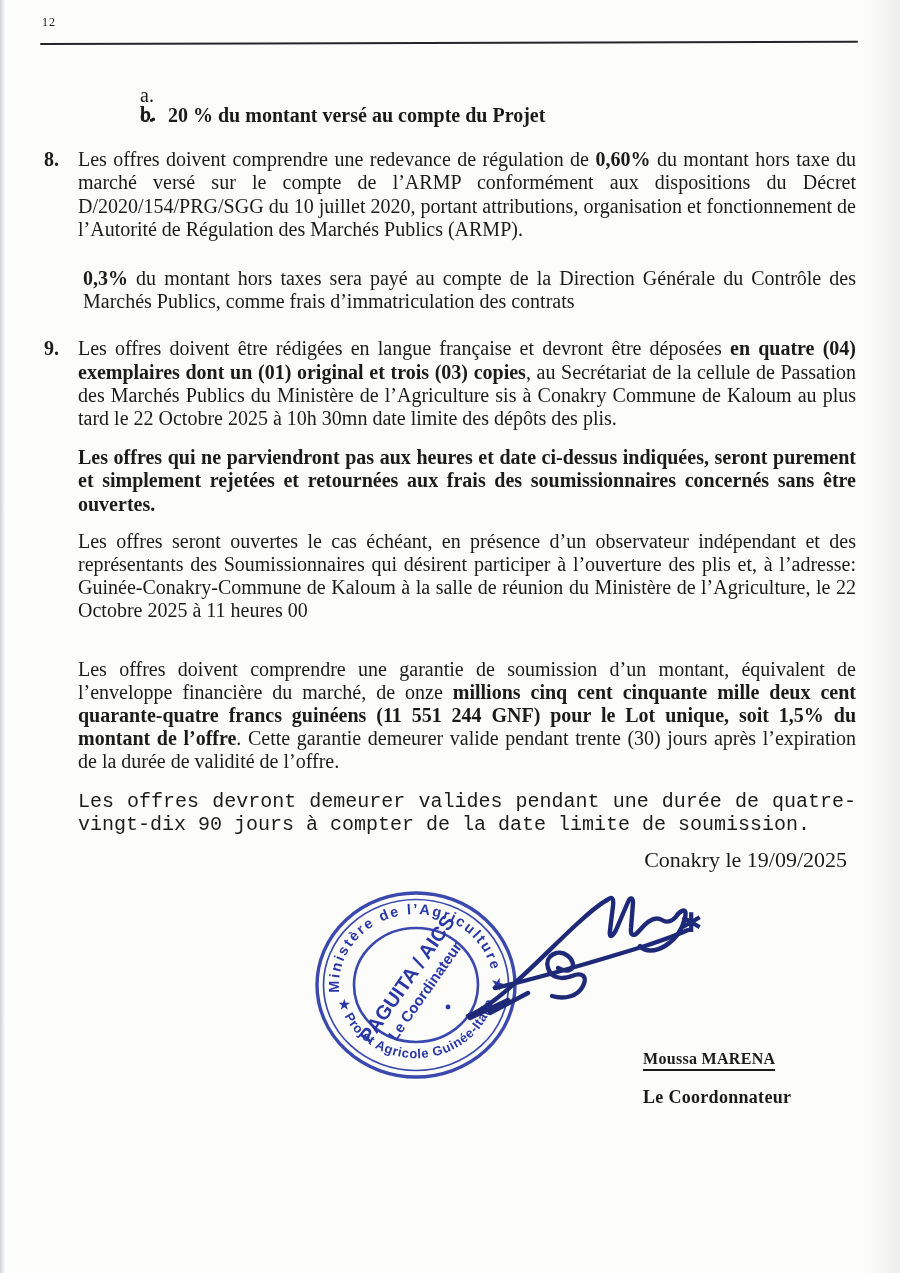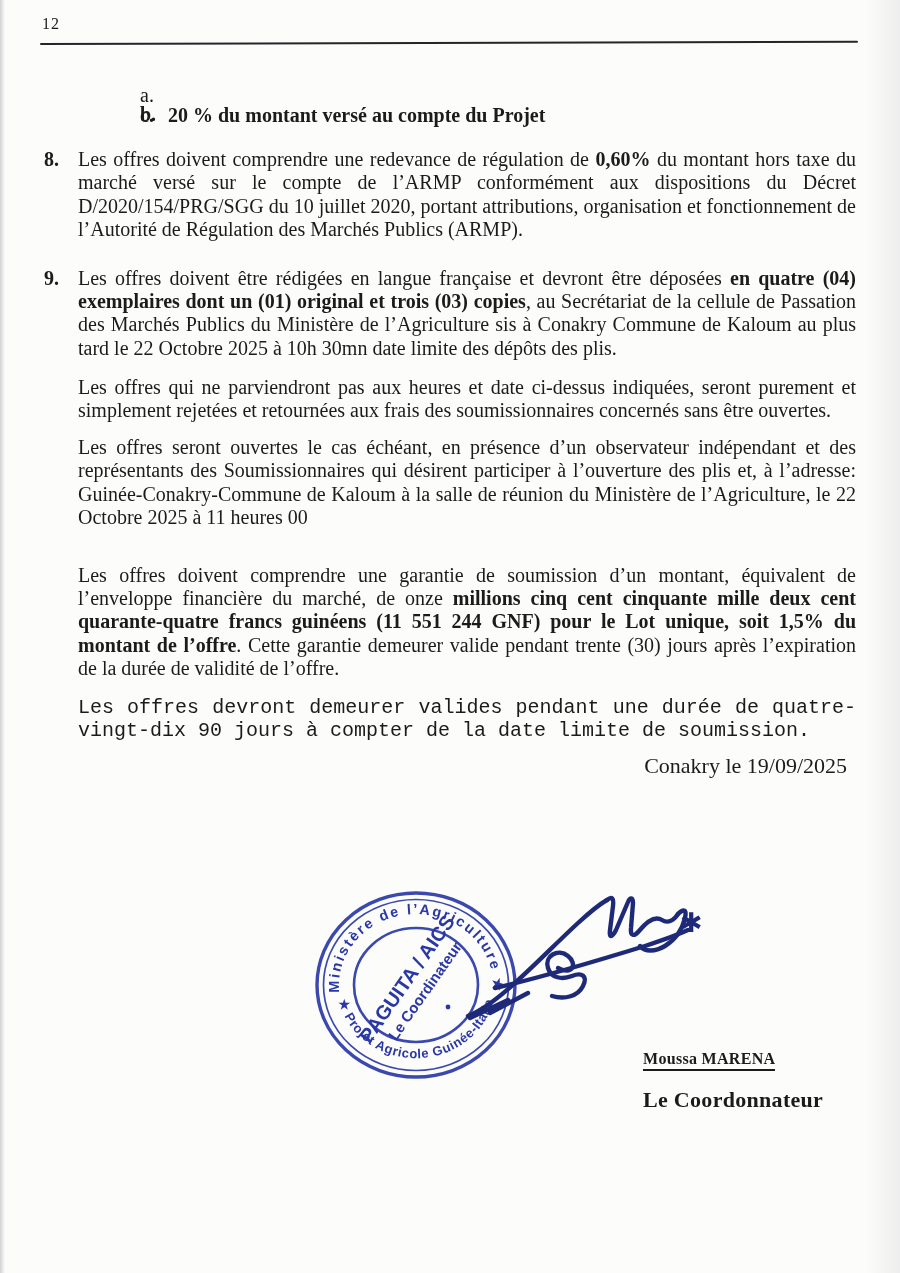--- a/index.html
+++ b/index.html
@@ -12,59 +12,59 @@
     font-family:"Liberation Serif", serif;
     color:#1b1b1b;
     overflow:hidden;
   }
   
   .edge-left{position:absolute;left:0;top:0;width:5px;height:100%;
     background:linear-gradient(to right, rgba(95,100,110,.28), rgba(95,100,110,0));}
   .edge-right{position:absolute;right:0;top:0;width:34px;height:100%;
     background:linear-gradient(to left, rgba(150,150,155,.14), rgba(150,150,155,0));}
 
-  .page-number{position:absolute;left:42px;top:15px;font-size:16px;letter-spacing:1px;}
+  .page-number{position:absolute;left:42px;top:15px;font-size:12px;letter-spacing:1px;}
   .top-rule{position:absolute;left:40px;top:43px;width:818px;height:2.4px;
     background:#26262a;transform:rotate(-0.15deg);transform-origin:left center;border-radius:2px;}
 
   .content{
     position:absolute;left:78px;top:84px;width:778px;
     font-size:20px;line-height:23.2px;text-align:justify;
   }
   .abc-row{position:relative;padding-left:90px;}
   .abc-label{position:absolute;left:62px;}
   .bold-row{font-weight:bold;}
   .npara{position:relative;}
   .npara .num{position:absolute;left:-34px;top:0;font-weight:bold;}
   .indent{padding-left:5px;}
   b{font-weight:bold;}
 
   .mb19{margin-bottom:19px;} .mb20{margin-bottom:20px;} .mb21{margin-bottom:21px;}
   .mb26{margin-bottom:26px;} .mb24{margin-bottom:24px;} .mb16{margin-bottom:16px;}
-  .mb14{margin-bottom:14px;} .mb18{margin-bottom:35px;} .mb8{font-family:Liberation Mono, monospace;}
+  .mb14{margin-bottom:14px;font-weight:bold;} .mb18{margin-bottom:35px;} .mb8{font-family:Liberation Mono, monospace;}
 
   .dateline{text-align:right;padding-right:9px;font-size:22px;margin-top:12px;}
 
   .stamp{position:absolute;left:312px;top:889px;width:208px;height:194px;}
   .stamp .ring{fill:none;stroke:currentColor;opacity:.92;}
   .stamp .arc-text{fill:currentColor;font-family:"Liberation Sans",sans-serif;
     font-weight:bold;letter-spacing:2px;}
   .stamp .arc-text.small{letter-spacing:.6px;}
   .stamp .center-text{fill:currentColor;font-family:"Liberation Sans",sans-serif;font-weight:bold;}
   .stamp .dot{fill:currentColor;}
 
   .signature{position:absolute;left:440px;top:868px;width:290px;height:170px;}
   .signature path{fill:none;stroke:currentColor;stroke-width:4.4;
     stroke-linecap:round;stroke-linejoin:round;}
   .signature .star{fill:currentColor;font-size:27px;font-family:"DejaVu Sans",sans-serif;}
 
   .signatory{position:absolute;left:643px;top:1050px;}
   .sig-name{display:inline-block;font-size:16px;font-weight:bold;
     border-bottom:2.4px solid #1b1b1b;padding-bottom:1px;letter-spacing:.3px;}
-  .sig-title{margin-top:16px;font-size:22px;font-weight:bold;letter-spacing:.3px;}
+  .sig-title{margin-top:16px;font-size:18px;font-weight:bold;letter-spacing:.3px;}
 </style>
 </head>
 <body>
 
 <div class="page">
   <div class="edge-left"></div>
   <div class="edge-right"></div>
 
   <div class="page-number">12</div>
   <div class="top-rule"></div>
@@ -80,20 +80,23 @@
     <div class="abc-row bold-row mb21">
       <span class="abc-label">c.</span>
       <span><b>20 % du montant versé au compte du Projet</b></span>
     </div>
 
     <div class="npara mb26">
       <span class="num">8.</span>
       <span><span>Les offres doivent comprendre une redevance de régulation de </span><b>0,60%</b><span> du montant hors taxe du marché versé sur le compte de l’ARMP conformément aux dispositions du Décret D/2020/154/PRG/SGG du 10 juillet 2020, portant attributions, organisation et fonctionnement de l’Autorité de Régulation des Marchés Publics (ARMP).</span></span>
     </div>
 
+    <div class="npara indent mb24">
+      <span><b>0,3%</b><span> du montant hors taxes sera payé au compte de la Direction Générale du Contrôle des Marchés Publics, comme frais d’immatriculation des contrats</span></span>
+    </div>
 
     <div class="npara mb16">
       <span class="num">9.</span>
       <span><span>Les offres doivent être rédigées en langue française et devront être déposées </span><b>en quatre (04) exemplaires dont un (01) original et trois (03) copies</b><span>, au Secrétariat de la cellule de Passation des Marchés Publics du Ministère de l’Agriculture sis à Conakry Commune de Kaloum au plus tard le 22 Octobre 2025 à 10h 30mn date limite des dépôts des plis.</span></span>
     </div>
 
     <div class="npara mb14">
       <span><span>Les offres qui ne parviendront pas aux heures et date ci-dessus indiquées, seront purement et simplement rejetées et retournées aux frais des soumissionnaires concernés sans être ouvertes.</span></span>
     </div>
 

